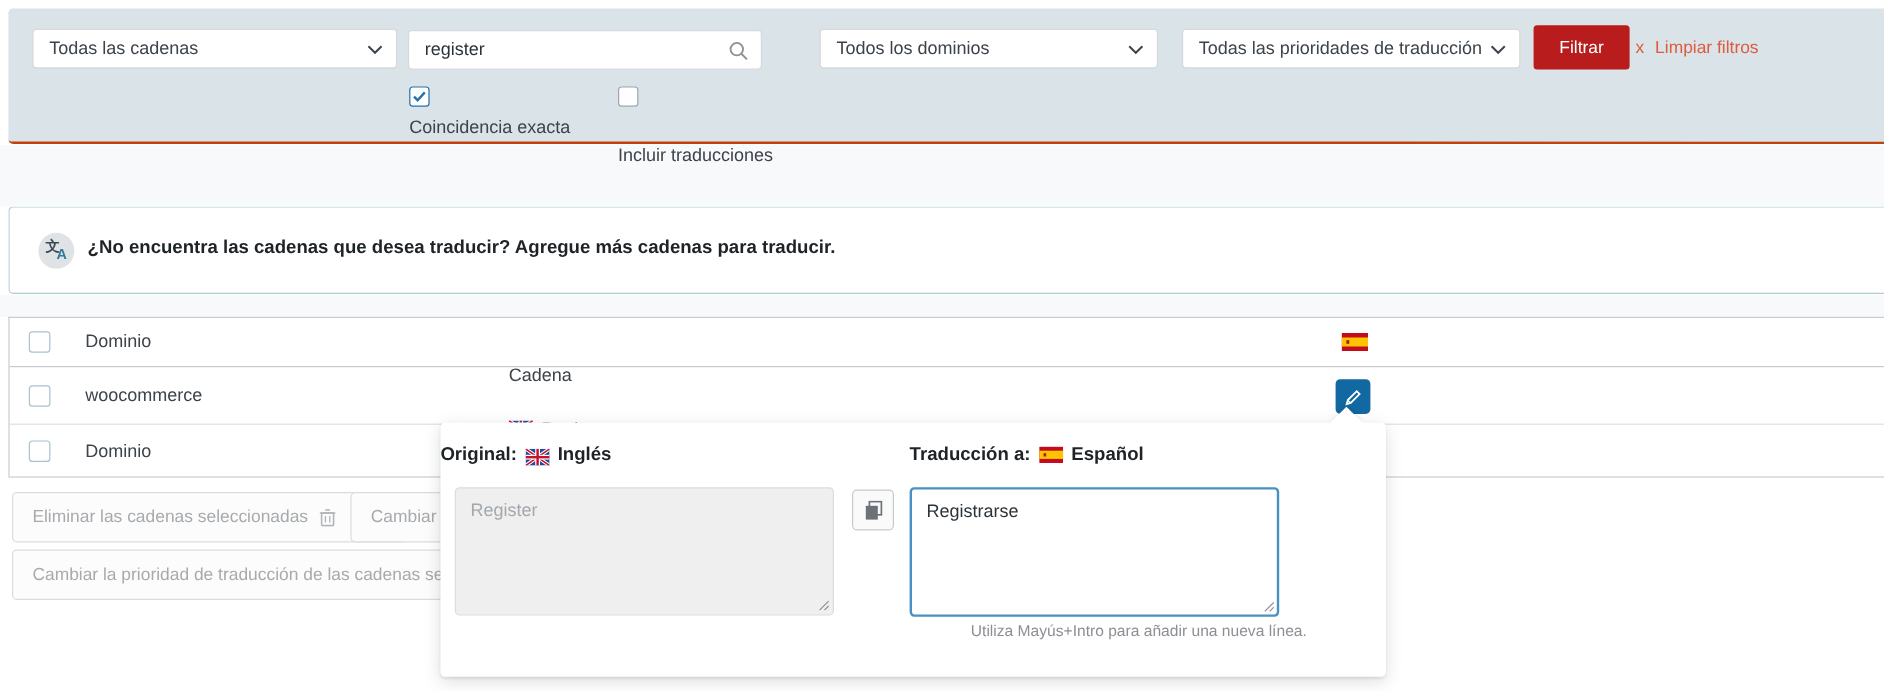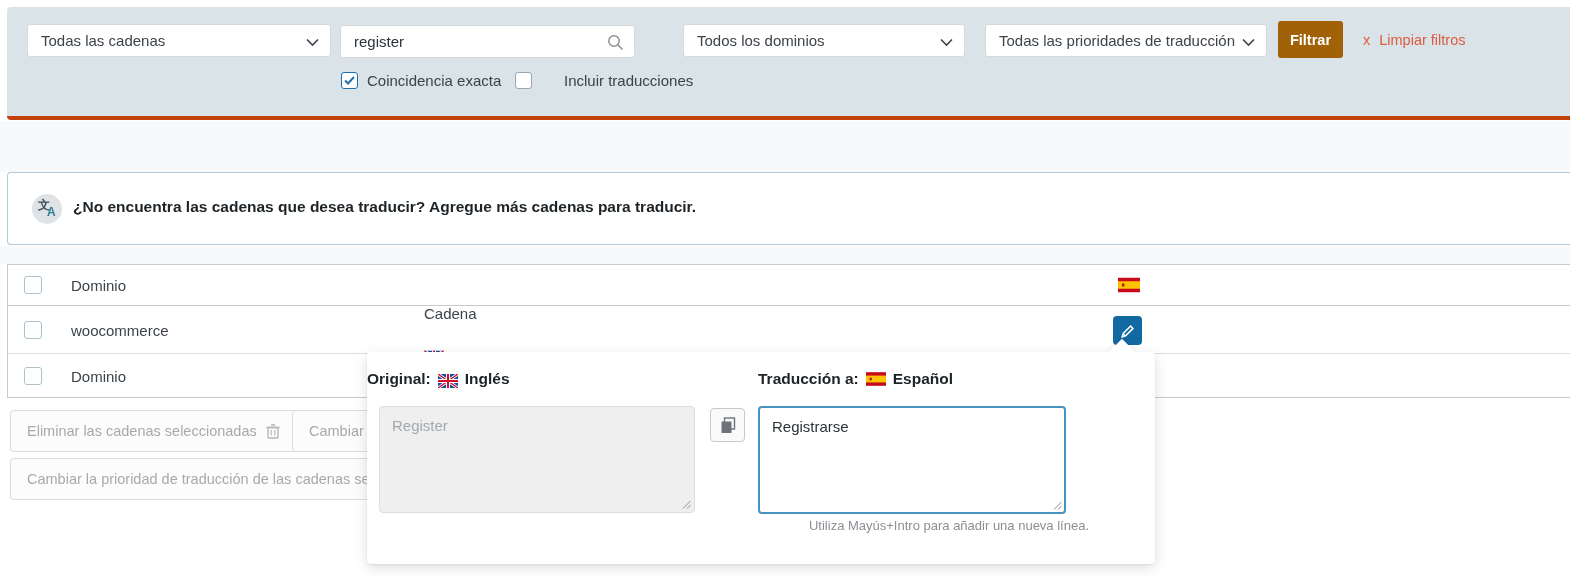--- a/index.html
+++ b/index.html
@@ -1,35 +1,35 @@
 <!DOCTYPE html>
 <html><head>
 <meta charset="utf-8">
 <style>
   * { margin:0; padding:0; box-sizing:border-box; }
   body { font-family:"Liberation Sans", sans-serif; background:#ffffff; }
   .canvas { position:relative; width:1570px; height:576px; background:#ffffff; overflow:hidden; }
 
   
   .filter-panel { position:absolute; left:7px; top:7px; width:1563px; height:113px;
-    background:#d9e3e8; border-bottom:4px solid #c2410c; border-radius:4px 0 0 4px; }
+    background:#d9e3e8; border-bottom:2px solid #c2410c; border-radius:4px 0 0 4px; }
   .select-box { position:absolute; height:33px; background:#ffffff; border:1px solid #d5d9dc;
     border-radius:3px; display:flex; align-items:center; padding:0 30px 0 13px;
     font-size:15px; color:#3c434a; cursor:default; }
   .select-box .chev { position:absolute; right:11px; top:50%; transform:translateY(-50%); }
   .text-input { position:absolute; height:33px; background:#ffffff; border:1px solid #d5d9dc;
     border-radius:3px; font-family:"Liberation Sans", sans-serif; font-size:15px; color:#2c3338;
     padding:0 36px 0 13px; outline:none; }
   .search-ico { position:absolute; }
-  .btn-filtrar { position:absolute; left:1271px; top:14px; width:65px; height:37px;
-    background:#a16207; color:#ffffff; border:none; border-radius:3px; font-size:14.5px;
-    font-family:"Liberation Sans", sans-serif; cursor:pointer;font-weight:bold; }
+  .btn-filtrar { position:absolute; left:1271px; top:14px; width:80px; height:37px;
+    background:#b91c1c; color:#ffffff; border:none; border-radius:3px; font-size:14.5px;
+    font-family:"Liberation Sans", sans-serif; cursor:pointer; }
   .clear-link { position:absolute; left:1356px; top:14px; height:37px; display:flex;
     align-items:center; gap:9px; color:#dd5b3e; font-size:14.5px; cursor:pointer; }
-  .cb-group { position:absolute; top:65px; display:flex; align-items:flex-start; gap:9px; }
+  .cb-group { position:absolute; top:65px; display:flex; align-items:flex-start; gap:9px;flex-direction:column; }
   .checkbox { width:17px; height:17px; background:#fff; border-radius:3px; display:flex;
     align-items:center; justify-content:center; }
   .checkbox.on { border:1px solid #2271b1; }
   .checkbox.off { border:1px solid #98a8b2; }
   .cb-label { font-size:15px; color:#3c434a; }
 
   
   .band { position:absolute; left:0; width:1570px; background:#f8f9fa; }
 
   

